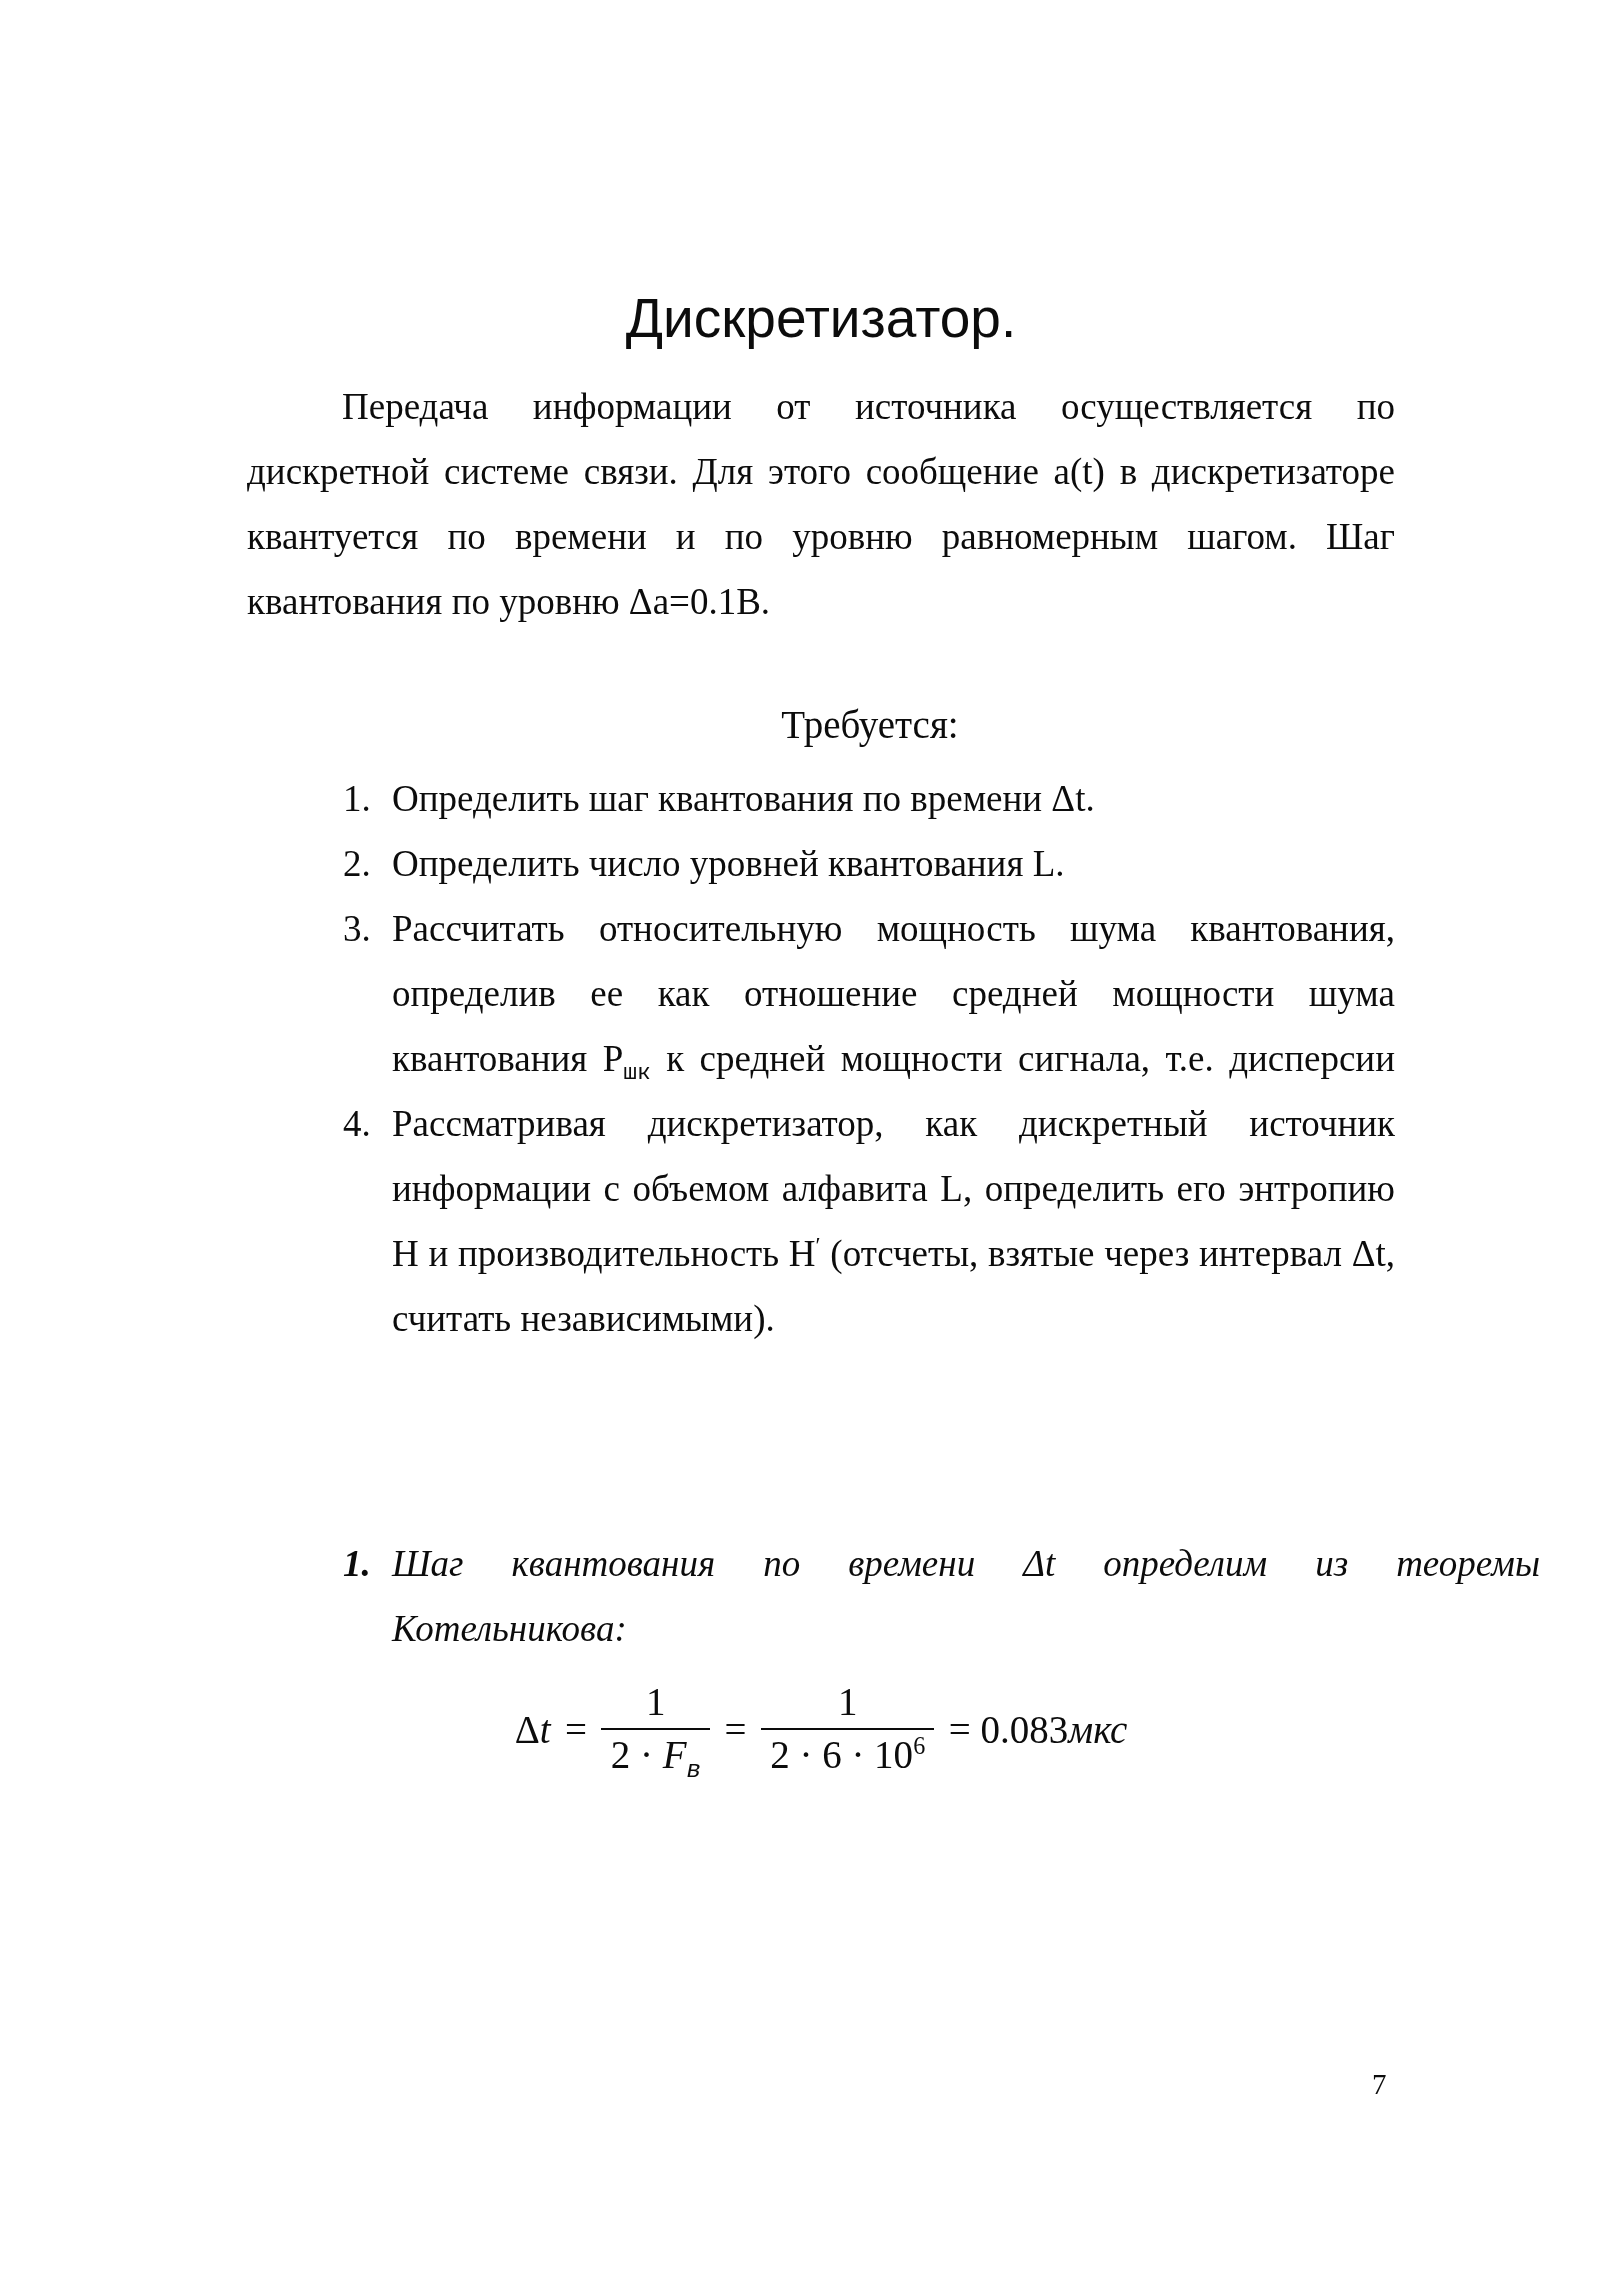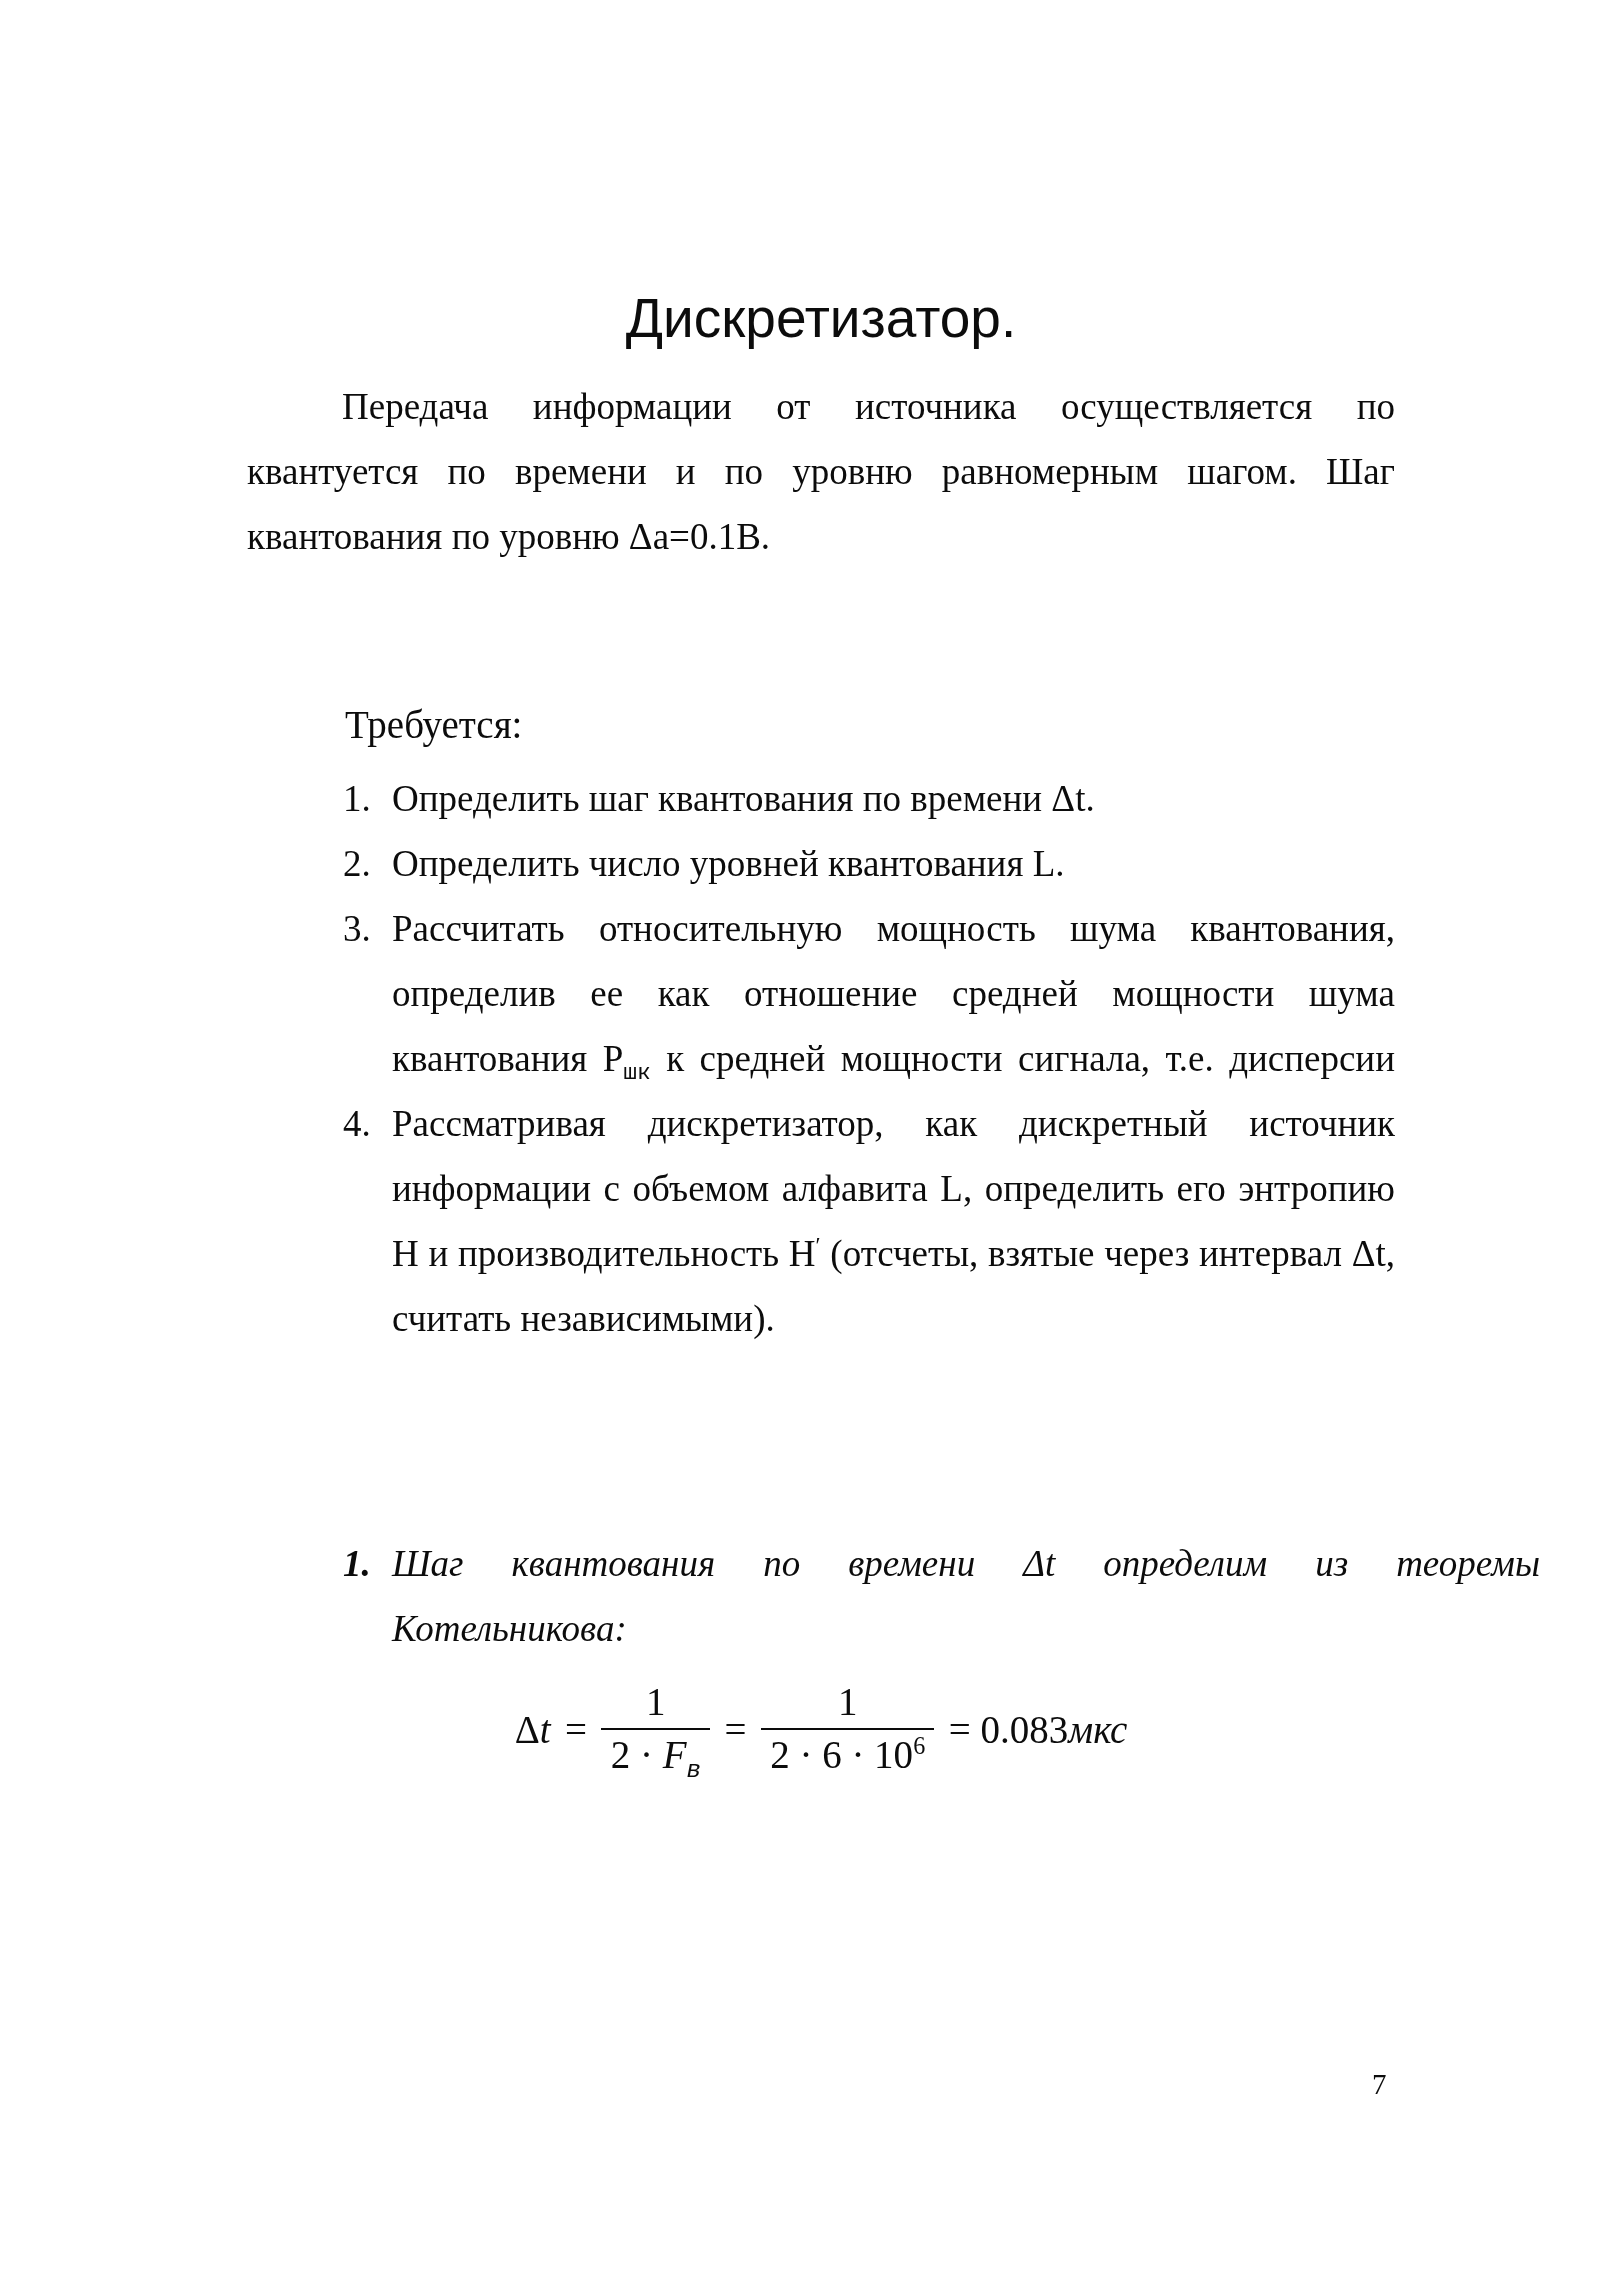--- a/index.html
+++ b/index.html
@@ -30,21 +30,21 @@
   .jline{display:flex;justify-content:space-between;white-space:normal;}
   .jline .w{white-space:nowrap;}
   .indent{padding-left:95px;}
 
   .intro{top:374px;}
 
   .req-heading{
     top:692px;
     font-size:39px;
     line-height:65px;
-    text-align:left;
+    text-align:center;
     padding-left:98px;
     box-sizing:border-box;
   }
 
   .req-list{top:766px;}
   .item{position:relative;padding-left:145px;}
   .item .num{
     position:absolute;left:96px;top:0;
     line-height:65px;
   }
@@ -83,20 +83,31 @@
   <div class="col doc-title">Дискретизатор.</div>
 
   <div class="col intro bodytext">
     <div class="line indent jline">
         <span class="w">Передача</span>
         <span class="w">информации</span>
         <span class="w">от</span>
         <span class="w">источника</span>
         <span class="w">осуществляется</span>
         <span class="w">по</span>
+      </div>
+    <div class="line jline">
+        <span class="w">дискретной</span>
+        <span class="w">системе</span>
+        <span class="w">связи.</span>
+        <span class="w">Для</span>
+        <span class="w">этого</span>
+        <span class="w">сообщение</span>
+        <span class="w">a(t)</span>
+        <span class="w">в</span>
+        <span class="w">дискретизаторе</span>
       </div>
     <div class="line jline">
         <span class="w">квантуется</span>
         <span class="w">по</span>
         <span class="w">времени</span>
         <span class="w">и</span>
         <span class="w">по</span>
         <span class="w">уровню</span>
         <span class="w">равномерным</span>
         <span class="w">шагом.</span>

